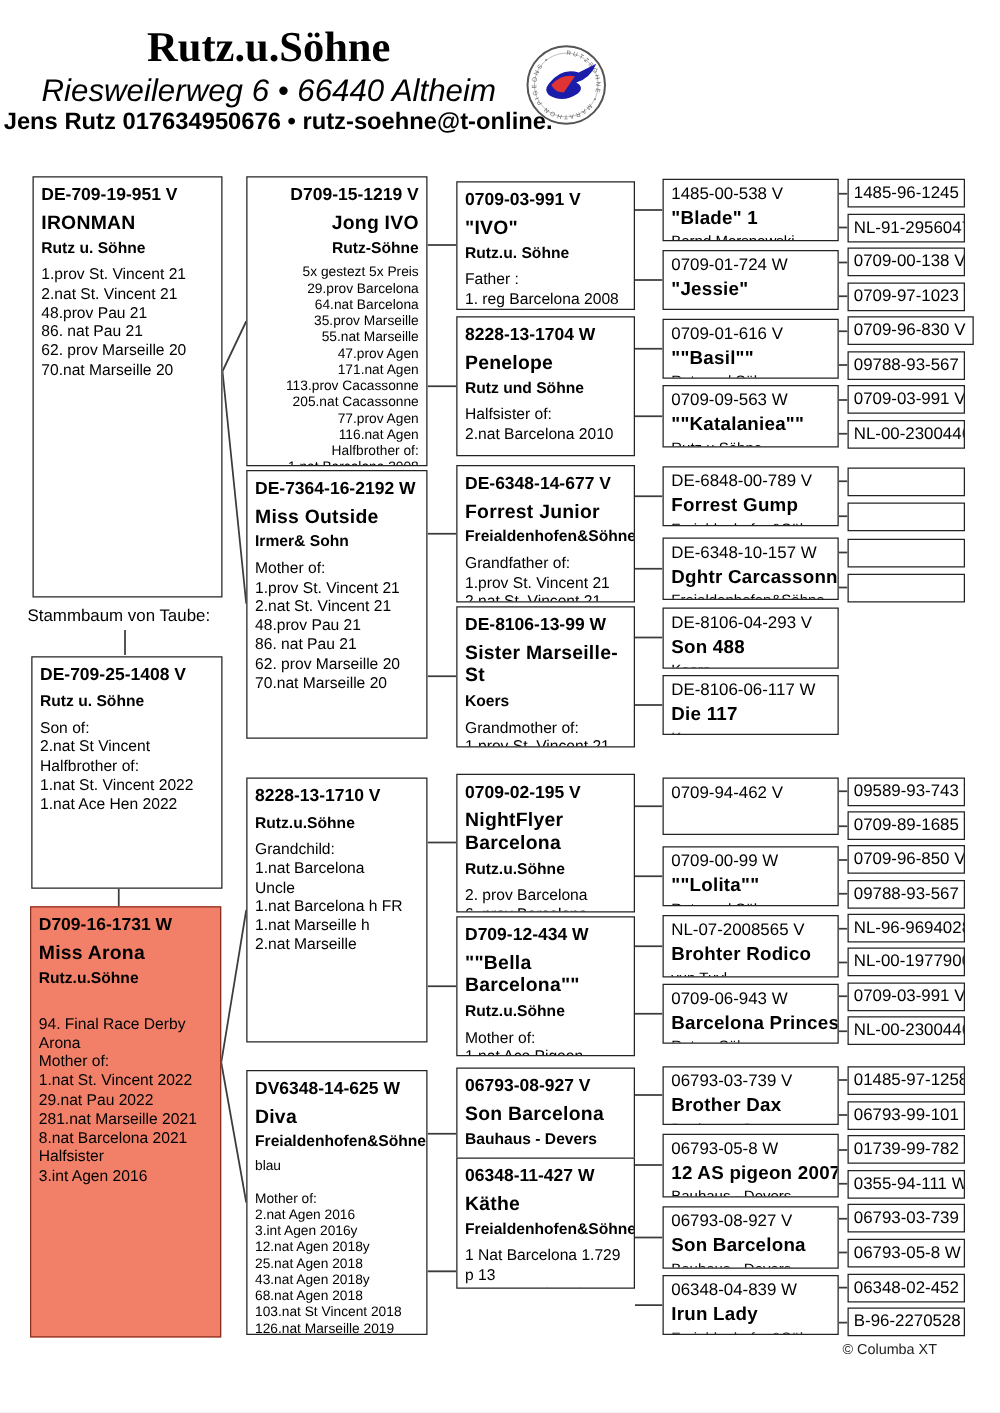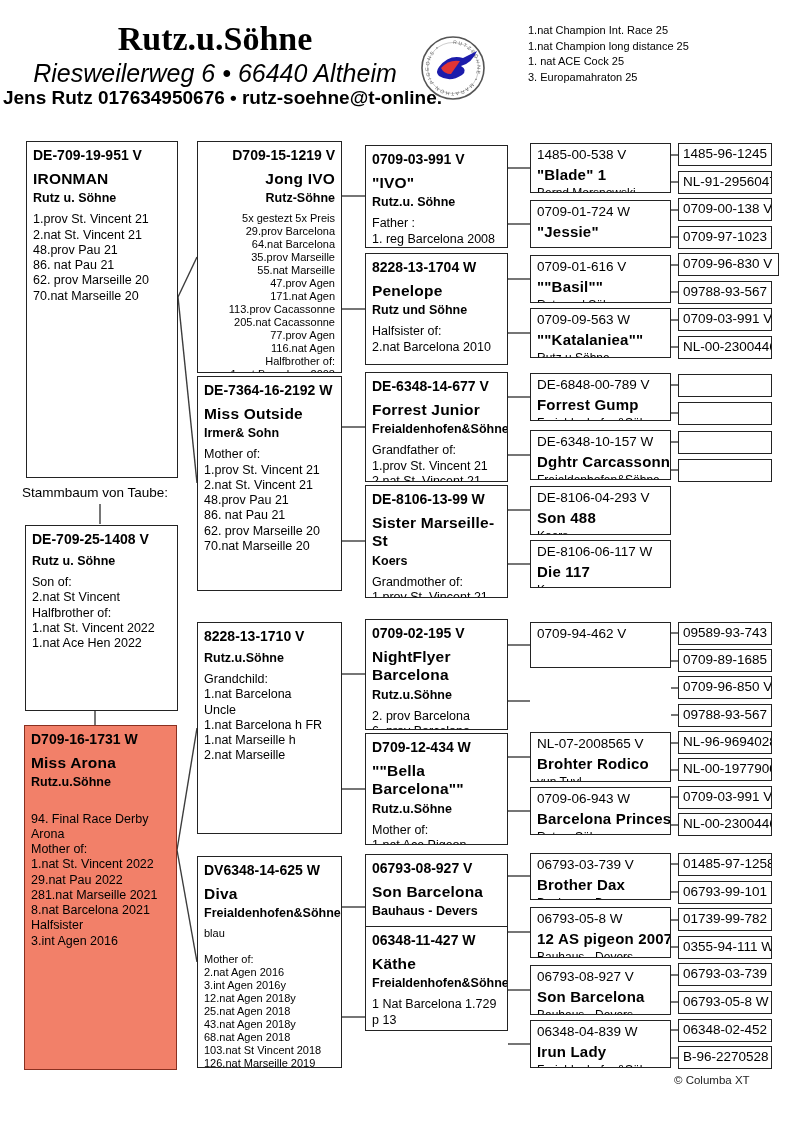--- a/index.html
+++ b/index.html
@@ -36,26 +36,20 @@
 </style>
 </head>
 <body>
 
 <div class="page">
 
   <div class="title">Rutz.u.Söhne</div>
   <div class="address">Riesweilerweg 6 • 66440 Altheim</div>
   <div class="contact">Jens Rutz 017634950676 • rutz-soehne@t-online.</div>
 
-  <div class="achievements">
-    <div>1.nat Champion Int. Race 25</div>
-    <div>1.nat Champion long distance 25</div>
-    <div>1. nat ACE Cock 25</div>
-    <div>3. Europamahraton 25</div>
-  </div>
 
   <svg class="logo" viewBox="0 0 68 68">
     <circle cx="34" cy="34" r="31" fill="#ffffff" stroke="#555" stroke-width="1.6"></circle>
     <circle cx="34" cy="34" r="25.5" fill="none" stroke="#999" stroke-width="0.5"></circle>
     <defs>
         <path id="ringpath" d="M34 10 a24 24 0 1 1 -0.01 0"></path>
       </defs>
     <text font-size="5" fill="#666" letter-spacing="1.5" font-family="Liberation Sans, sans-serif">
       <textPath href="#ringpath">RUTZSÖHNE • MARATHON PIGEONS •</textPath>
     </text>
@@ -322,20 +316,25 @@
         <div class="breeder">Koers</div>
       </div>
       <div class="box mbox" style="left: 530px; top: 540px; width: 141px; height: 48px;">
         <div class="ring">DE-8106-06-117 W</div>
         <div class="pname">Die 117</div>
         <div class="breeder">Koers</div>
       </div>
       <div class="box mbox" style="left: 530px; top: 622px; width: 141px; height: 46px;">
         <div class="ring">0709-94-462 V</div>
       </div>
+      <div class="box mbox" style="left: 530px; top: 677px; width: 141px; height: 48px;">
+        <div class="ring">0709-00-99 W</div>
+        <div class="pname">""Lolita""</div>
+        <div class="breeder">Rutz und Söhne</div>
+      </div>
       <div class="box mbox" style="left: 530px; top: 732px; width: 141px; height: 50px;">
         <div class="ring">NL-07-2008565 V</div>
         <div class="pname">Brohter Rodico</div>
         <div class="breeder">vun Tuyl</div>
       </div>
       <div class="box mbox" style="left: 530px; top: 787px; width: 141px; height: 48px;">
         <div class="ring">0709-06-943 W</div>
         <div class="pname">Barcelona Princess</div>
         <div class="breeder">Rutz.u.Söhne</div>
       </div>

